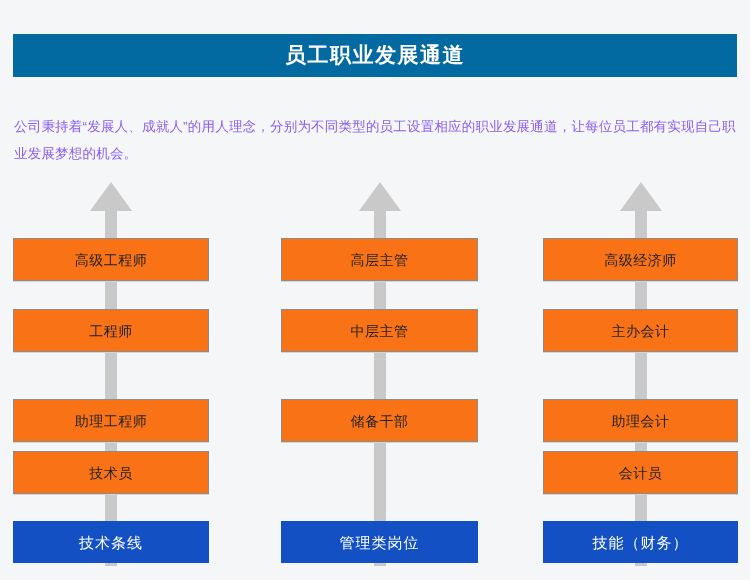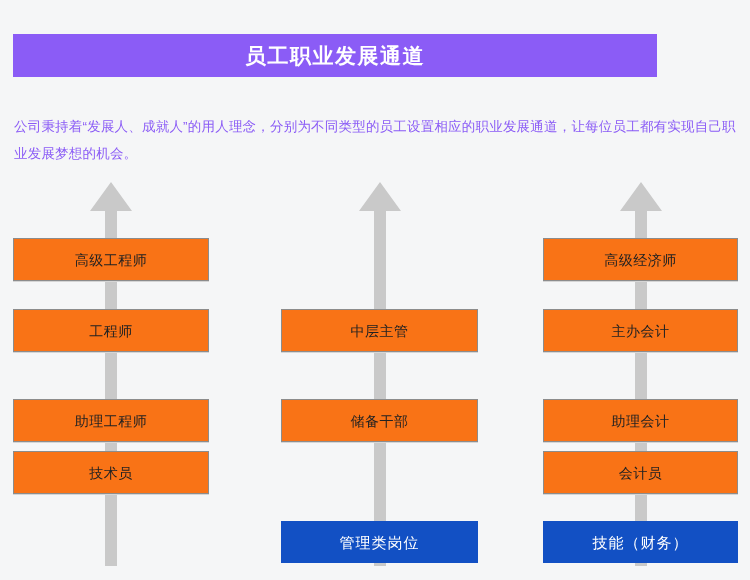--- a/index.html
+++ b/index.html
@@ -13,27 +13,28 @@
     font-family: "Liberation Sans", "DejaVu Sans", sans-serif;
     overflow: hidden;
     position: relative;
   }
 
   
   .title-bar {
     position: absolute;
     left: 13px;
     top: 34px;
-    width: 644px;
+    width: 724px;
     height: 43px;
-    background: #8b5cf6;
+    background: #0369a1;
     display: flex;
     align-items: center;
     justify-content: center;
     box-sizing: border-box;
+    font-family: Liberation Serif, serif;
   }
   .title-bar .title-text {
     color: #ffffff;
     font-size: 21px;
     font-weight: bold;
     letter-spacing: 1.5px;
     line-height: 1;
   }
 
   
@@ -146,28 +147,34 @@
     </div>
     <div class="level-box lv-1">
       <span class="level-label">工程师</span>
     </div>
     <div class="level-box lv-2">
       <span class="level-label">助理工程师</span>
     </div>
     <div class="level-box lv-3">
       <span class="level-label">技术员</span>
     </div>
+    <div class="base-box">
+      <span class="base-label">技术条线</span>
+    </div>
   </div>
 
   <div class="column col-1">
     <div class="arrow">
       <svg width="46" height="392" viewBox="0 0 46 392" xmlns="http://www.w3.org/2000/svg">
         <polygon points="23,4 44,33 29,33 29,388 17,388 17,33 2,33" fill="#c9c9c9"></polygon>
       </svg>
     </div>
+    <div class="level-box lv-0">
+      <span class="level-label">高层主管</span>
+    </div>
     <div class="level-box lv-1">
       <span class="level-label">中层主管</span>
     </div>
     <div class="level-box lv-2">
       <span class="level-label">储备干部</span>
     </div>
     <div class="base-box">
       <span class="base-label">管理类岗位</span>
     </div>
   </div>

